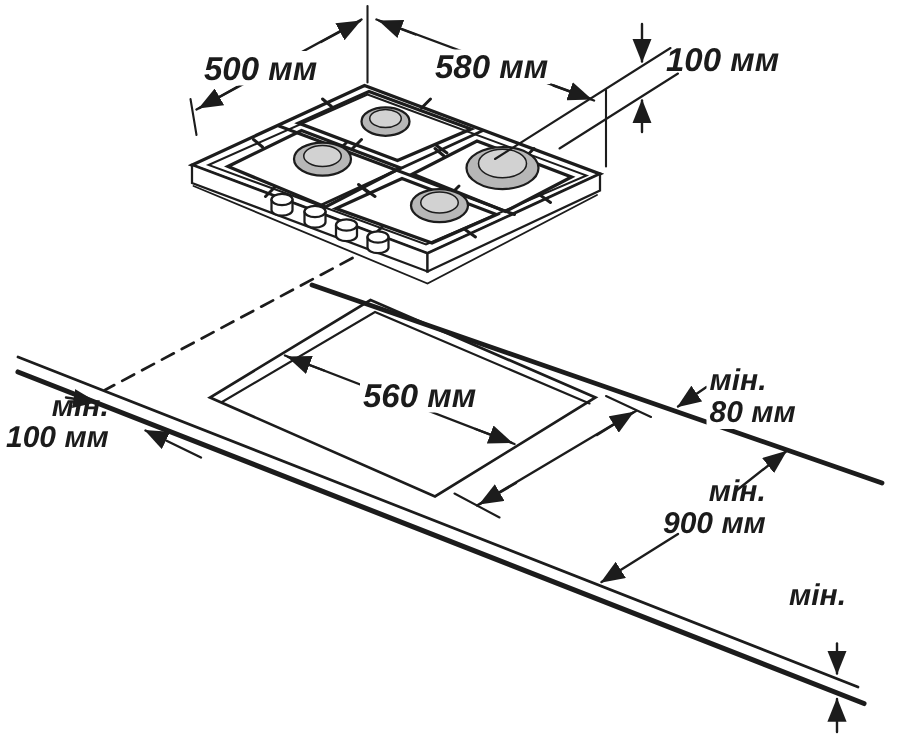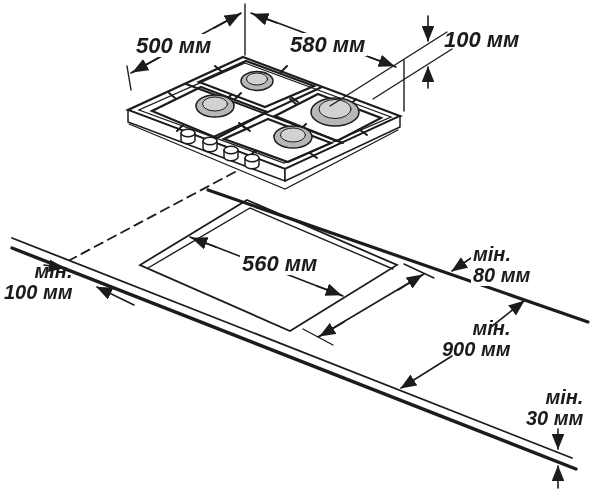--- a/index.html
+++ b/index.html
@@ -167,16 +167,15 @@
   <div>100 мм</div>
 </div>
 
 <div class="lbl small clear" style="left:440px;top:318px">
   <div>мін.</div>
   <div>900 мм</div>
 </div>
 
 <div class="lbl small clear" style="left:524px;top:387px">
   <div>мін.</div>
-  <div>30 мм</div>
 </div>
 
 </div>
 
 </body></html>

